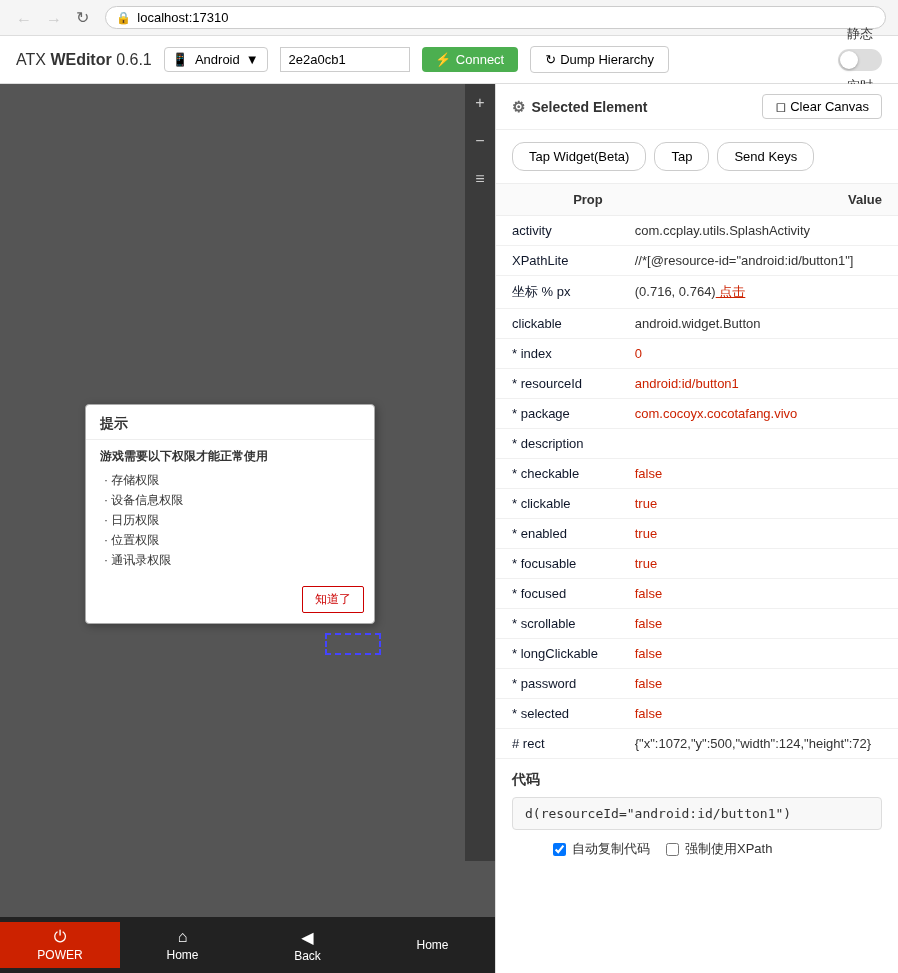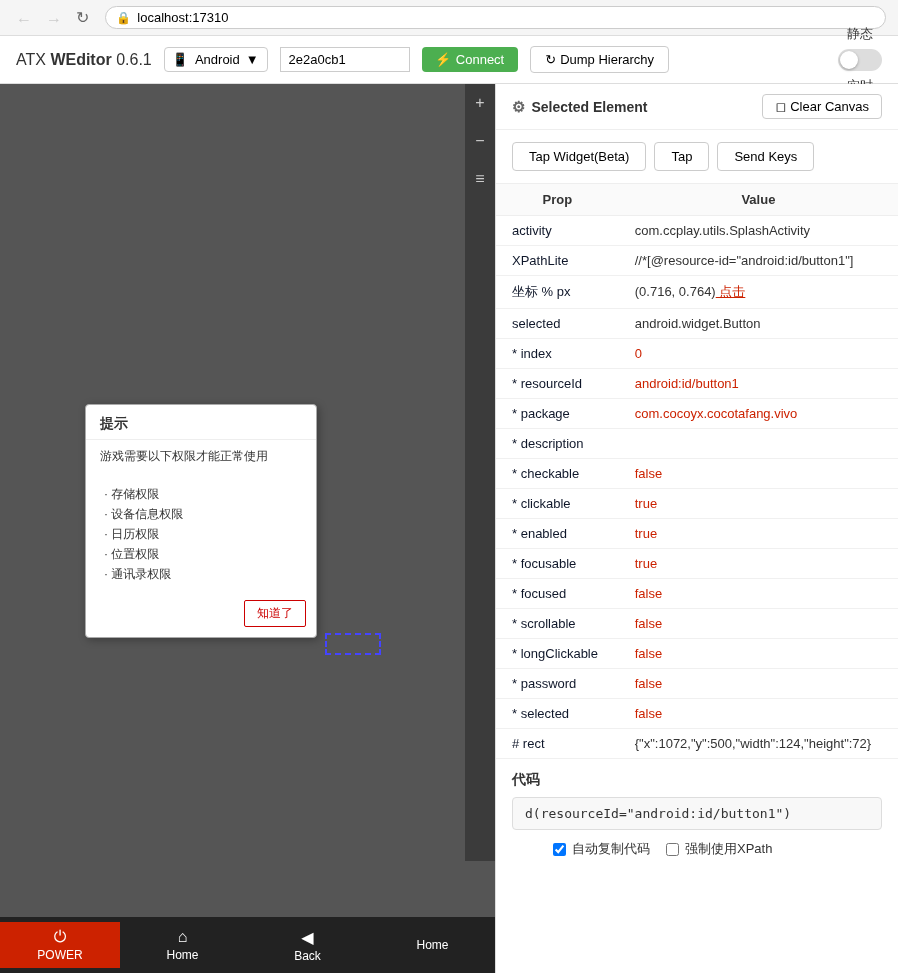--- a/index.html
+++ b/index.html
@@ -135,42 +135,42 @@
       width: 100%;
       height: 100%;
       background: #555;
       position: relative;
     }
     
     .dialog-container {
       position: absolute;
       top: 320px;
       left: 85px;
-      width: 232px;
+      width: 290px;
     }
     .dialog-box {
       background: white;
       border: 1px solid #aaa;
       border-radius: 4px;
       padding: 0;
       box-shadow: 2px 2px 8px rgba(0,0,0,0.3);
     }
     .dialog-title {
       font-size: 14px;
       font-weight: bold;
       padding: 10px 14px 6px;
       color: #333;
       border-bottom: 1px solid #eee;
     }
     .dialog-body {
       padding: 8px 14px;
       font-size: 12px;
       color: #333;
     }
-    .dialog-body p { margin-bottom: 21px; }
+    .dialog-body p { margin-bottom: 7px; font-weight: bold; }
     .dialog-body ul { padding-left: 4px; list-style: none; }
     .dialog-body ul li { margin-bottom: 3px; }
     .dialog-body ul li::before { content: "· "; }
     .dialog-btn-row {
       display: flex;
       justify-content: flex-end;
       padding: 6px 10px 10px;
     }
     .dialog-ok-btn {
       background: white;
@@ -269,33 +269,33 @@
     }
     .action-row {
       display: flex;
       gap: 8px;
       padding: 12px 16px;
       border-bottom: 1px solid #eee;
     }
     .action-btn {
       border: 1px solid #ccc;
       background: white;
-      border-radius: 4px;
+      border-radius: 12px;
       padding: 6px 16px;
       cursor: pointer;
       font-size: 13px;
     }
 
     
     .props-table {
       width: 100%;
       border-collapse: collapse;
     }
     .props-table th {
-      text-align: center;
+      text-align: right;
       padding: 8px 16px;
       font-size: 13px;
       font-weight: 600;
       color: #333;
       border-bottom: 1px solid #eee;
       background: #fafafa;
     }
     .props-table td {
       padding: 7px 16px;
       font-size: 13px;
@@ -460,21 +460,21 @@
           </tr>
           <tr>
             <td class="prop-name">XPathLite</td>
             <td class="prop-value">//*[@resource-id="android:id/button1"]</td>
           </tr>
           <tr>
             <td class="prop-name">坐标 % px</td>
             <td class="prop-value">(0.716, 0.764)<span style="color: rgb(204, 34, 0); cursor: pointer; text-decoration: underline;"> 点击</span></td>
           </tr>
           <tr>
-            <td class="prop-name">selected</td>
+            <td class="prop-name">clickable</td>
             <td class="prop-value">android.widget.Button</td>
           </tr>
           <tr>
             <td class="prop-name">* index</td>
             <td class="prop-value" style="color: rgb(204, 34, 0);">0</td>
           </tr>
           <tr>
             <td class="prop-name">* resourceId</td>
             <td class="prop-value" style="color: rgb(204, 34, 0);">android:id/button1</td>
           </tr>

